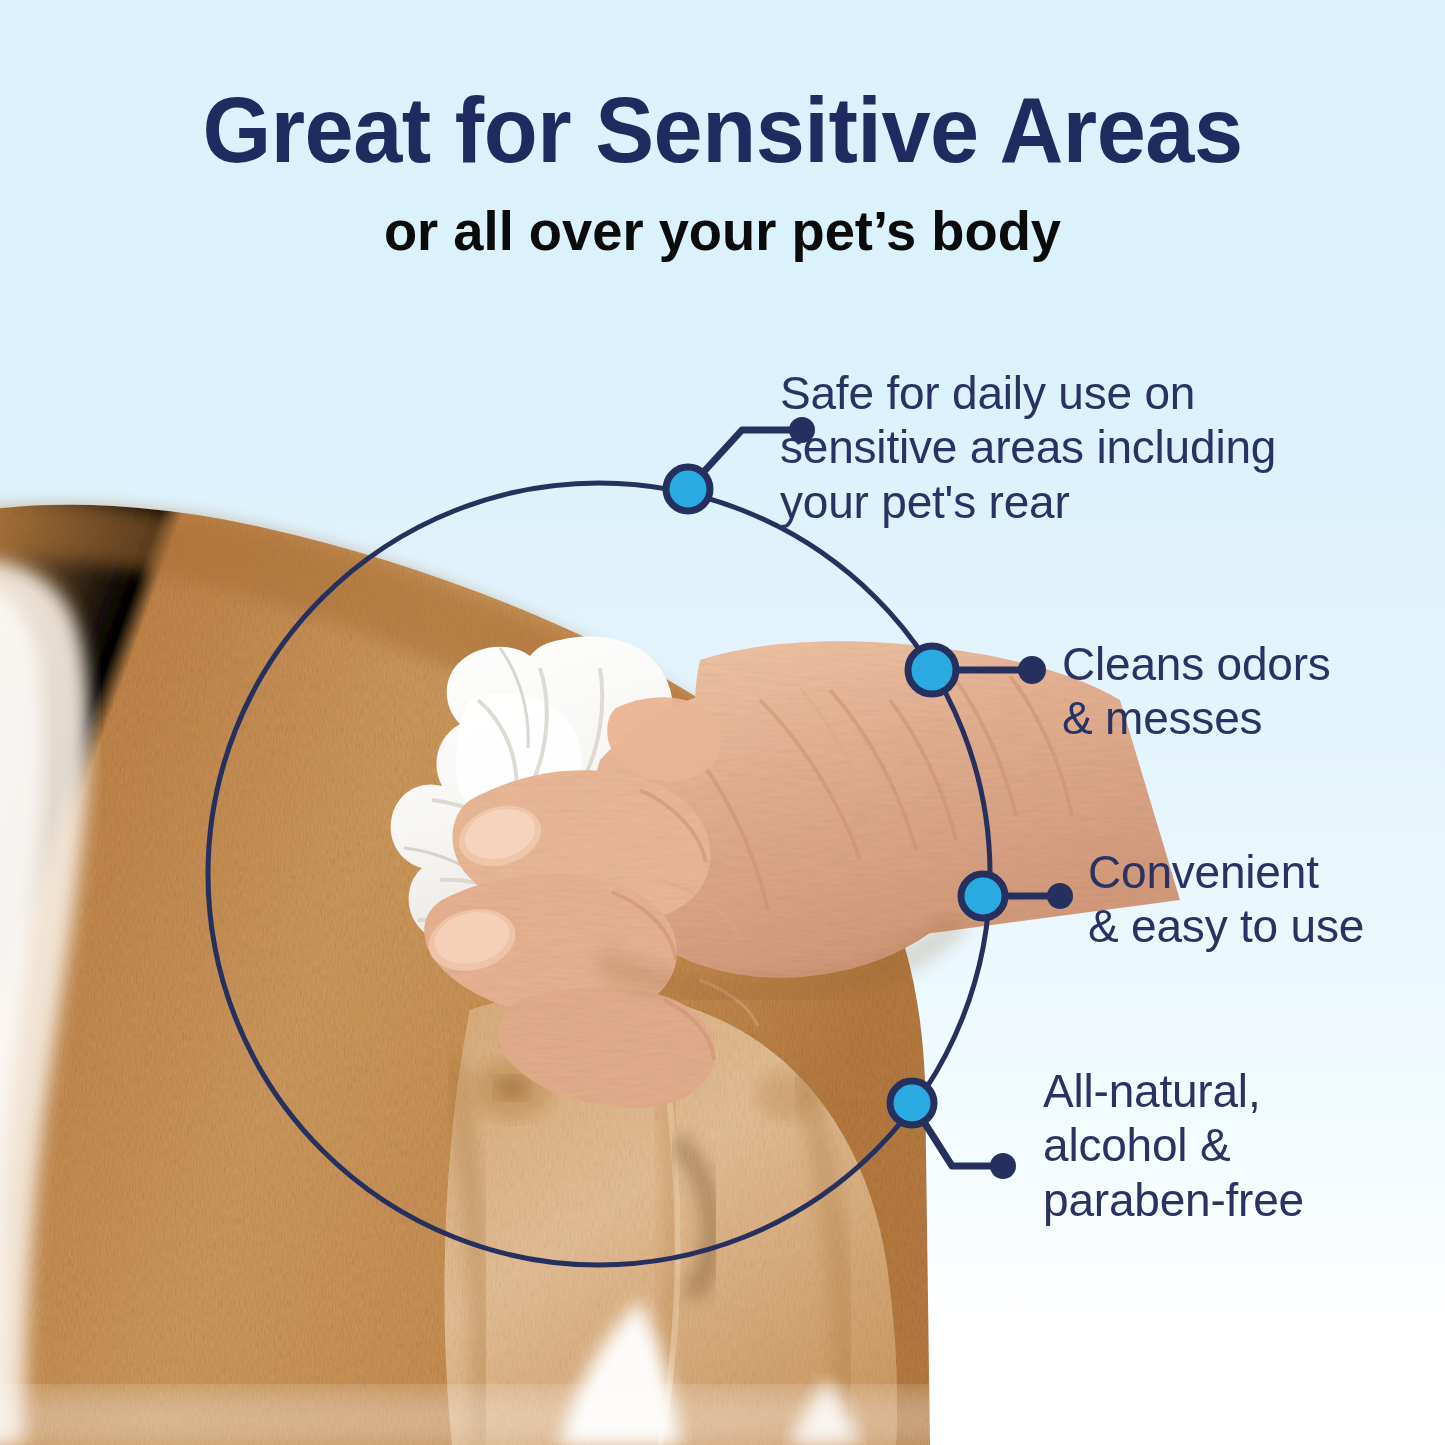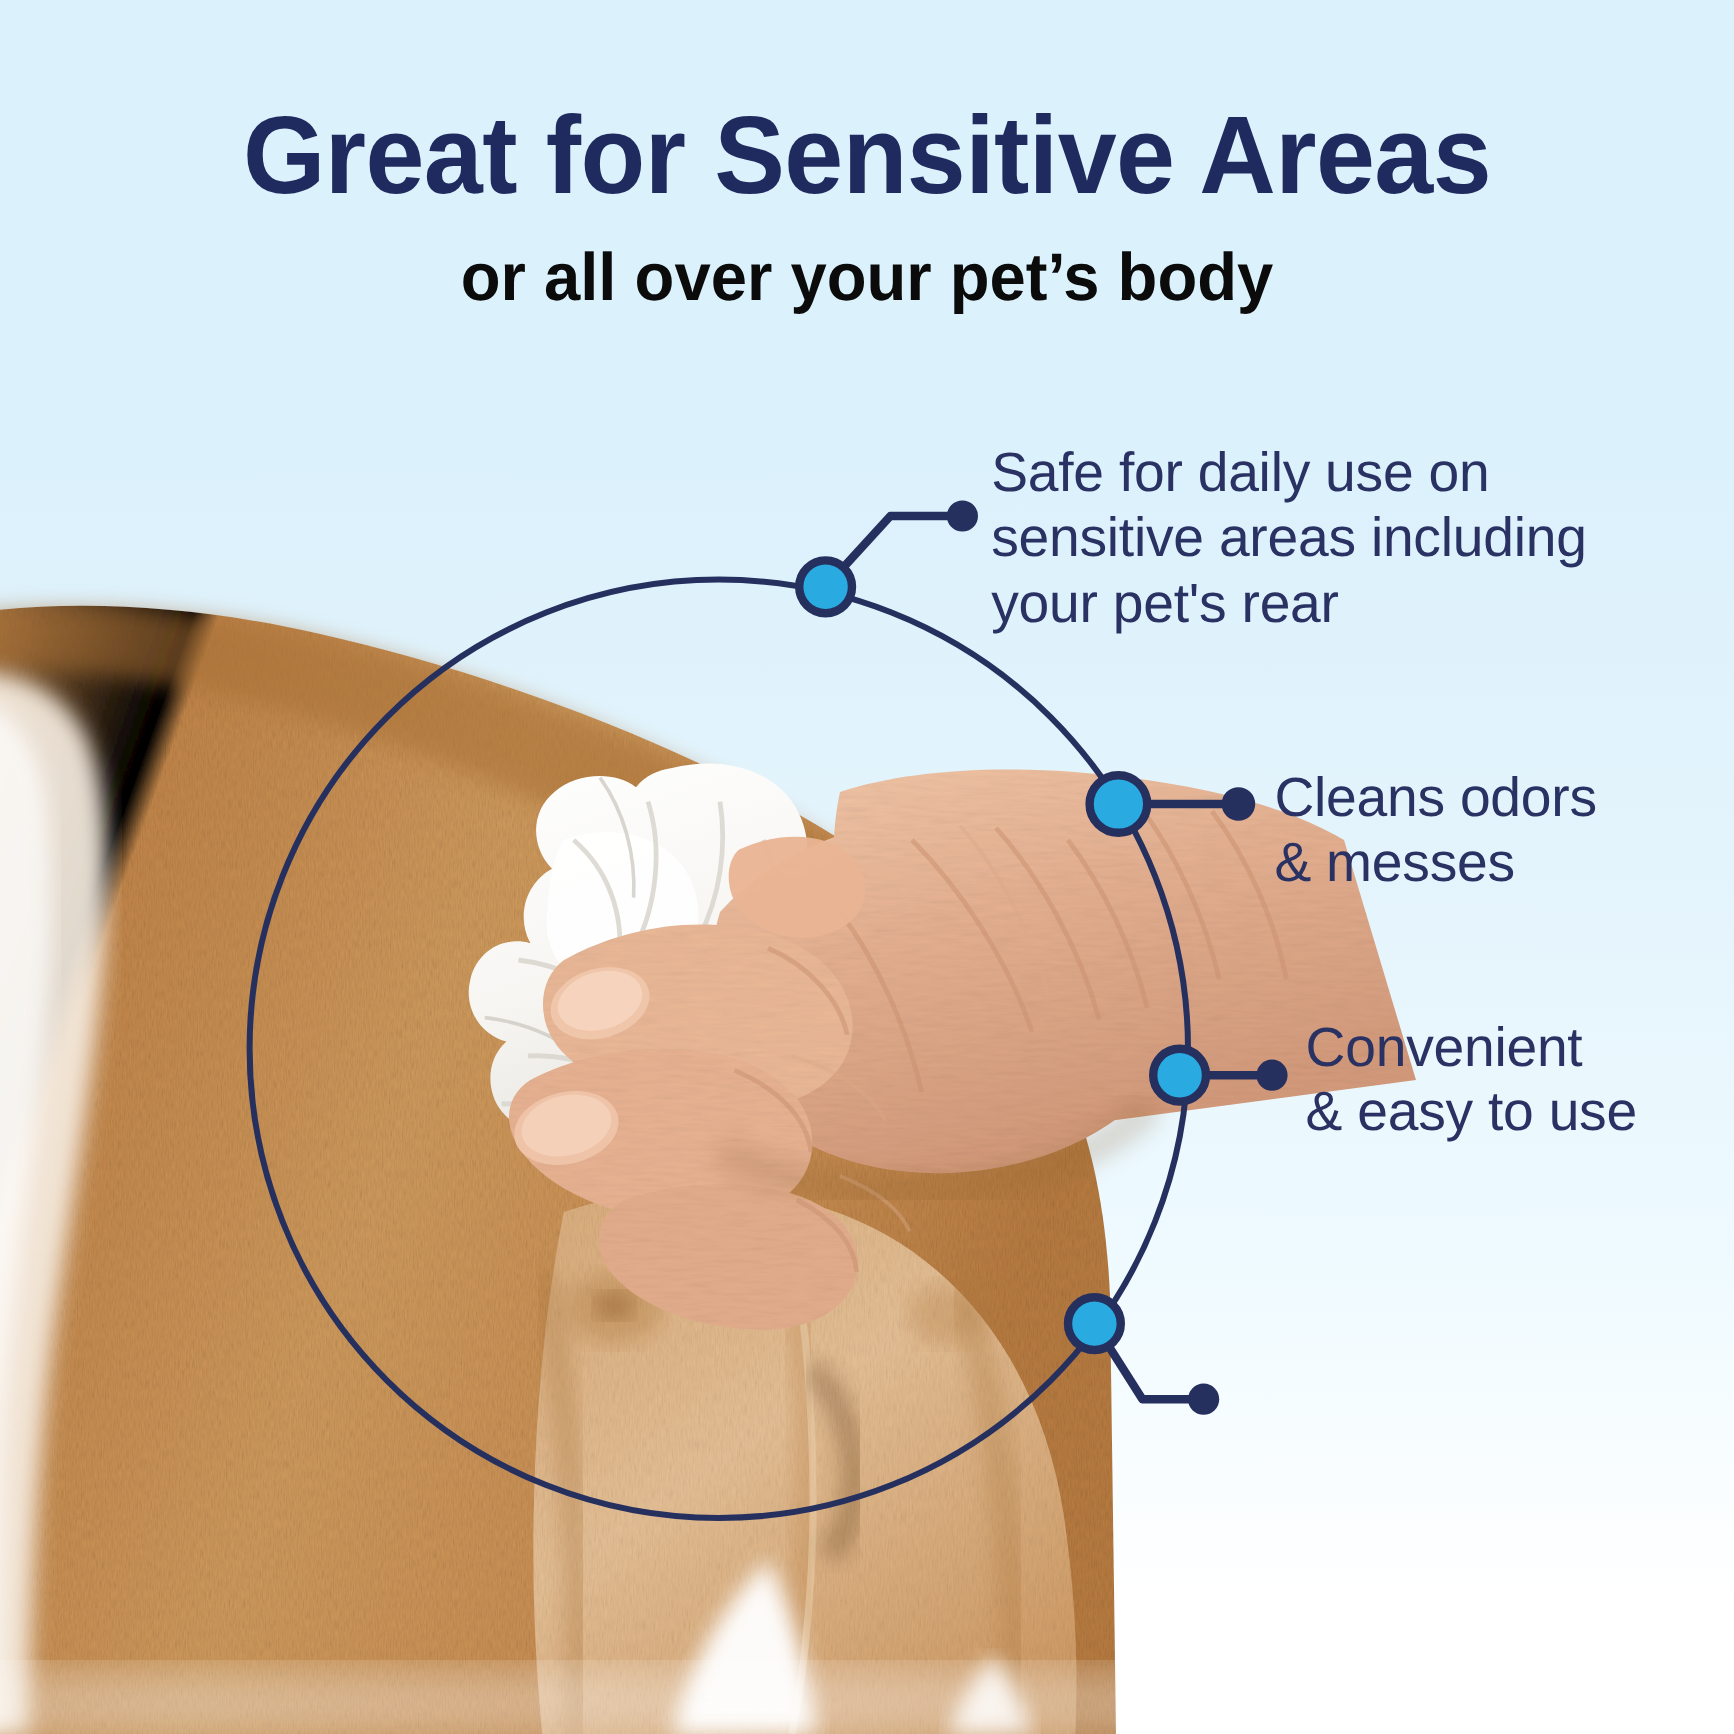--- a/index.html
+++ b/index.html
@@ -71,21 +71,21 @@
   .callout {
     position: absolute;
     color: #2a3263;
     font-size: 46px;
     line-height: 1.18;
     font-weight: 400;
     letter-spacing: -0.2px;
     font-family: "Liberation Sans", sans-serif;
     white-space: pre-line;
   }
-  #callout-0 { left: 826px; top: 366px; width: 560px; }
+  #callout-0 { left: 780px; top: 366px; width: 560px; }
   #callout-1 { left: 1062px; top: 620px; width: 340px; margin-top: 17px; }
   #callout-2 { left: 1088px; top: 845px; width: 320px; }
   #callout-3 { left: 1043px; top: 1064px; width: 350px; }
 </style>
 </head>
 <body>
 
 <div id="stage">
 
   <div id="photo-layer">
@@ -311,14 +311,17 @@
     </svg>
   </div>
 
   <div class="callout" id="callout-0">Safe for daily use on
 sensitive areas including
 your pet's rear</div>
   <div class="callout" id="callout-1">Cleans odors
 &amp; messes</div>
   <div class="callout" id="callout-2">Convenient
 &amp; easy to use</div>
+  <div class="callout" id="callout-3">All-natural,
+alcohol &amp;
+paraben-free</div>
 
 </div>
 
 </body></html>

